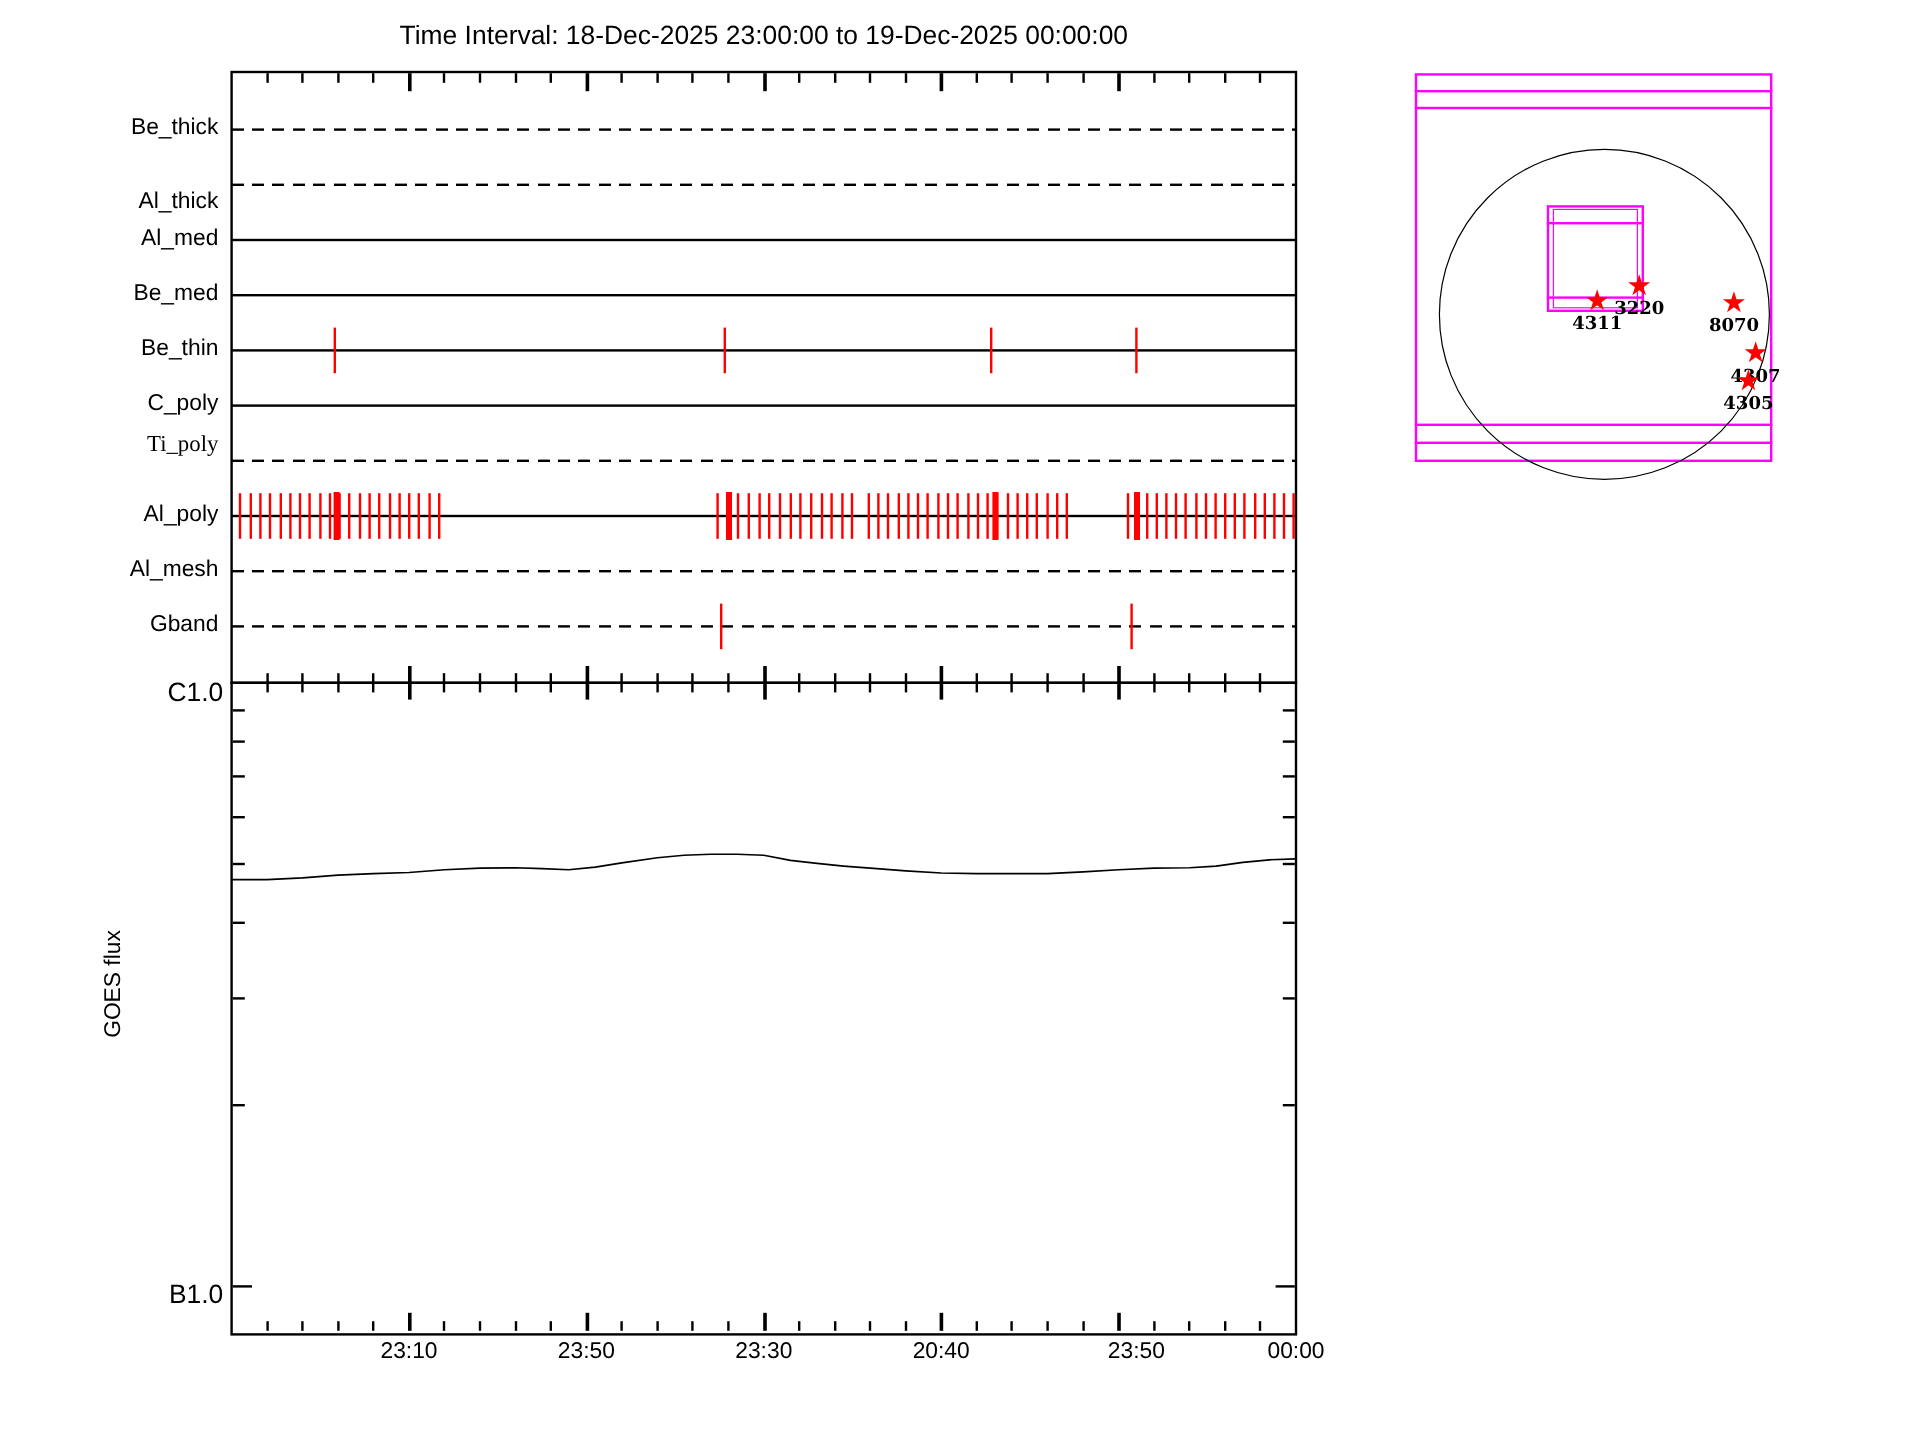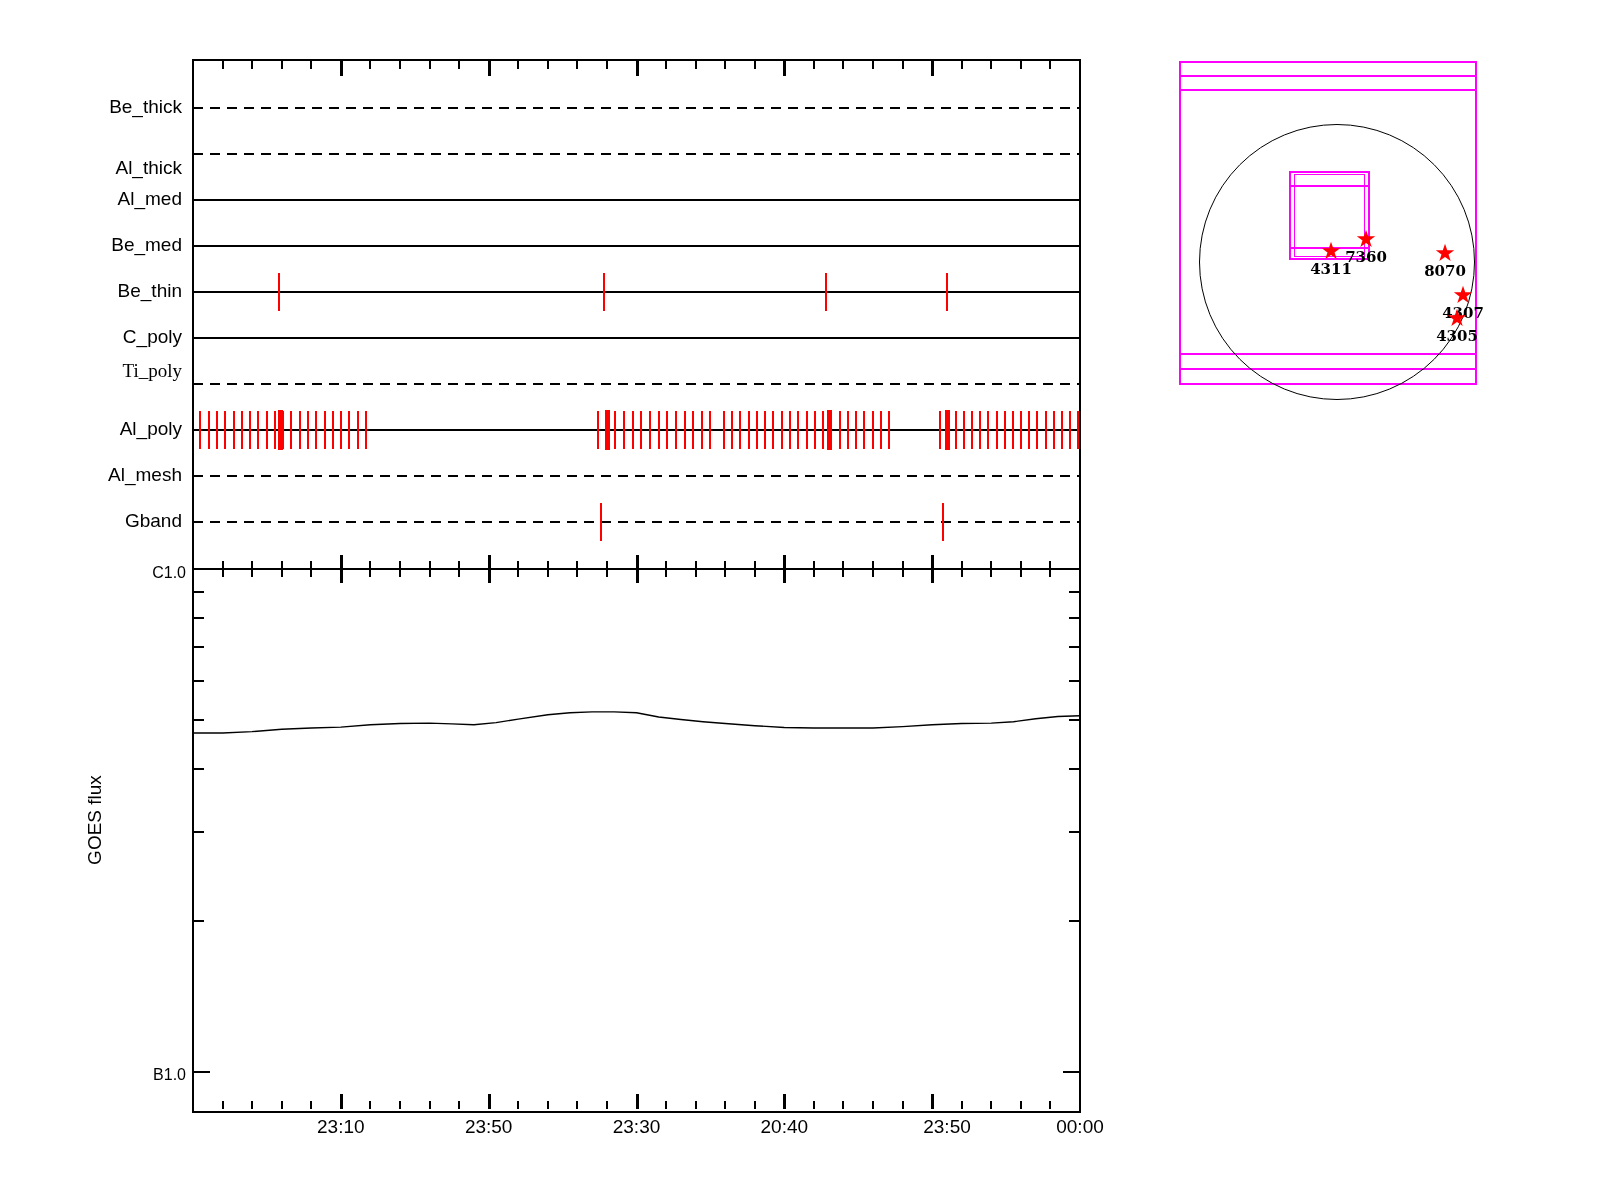--- a/index.html
+++ b/index.html
@@ -11,38 +11,39 @@
   .panel { position: absolute; border: 2px solid #000; background: transparent; }
   .hline-solid  { position: absolute; height: 2px; background: #000; }
   .hline-dashed { position: absolute; height: 2px;
                   background: repeating-linear-gradient(to right, #000 0 10px, transparent 10px 17px); }
   .filter-label { position: absolute; left: 12px; width: 170px; text-align: right; font-size: 19px; }
   .rtick { position: absolute; background: #ff0000; }
   .vtick { position: absolute; background: #000; width: 2px; }
   .vtick.major { width: 3px; }
   .htick { position: absolute; background: #000; height: 2px; }
   .time-label { position: absolute; width: 90px; text-align: center; font-size: 19px; top: 1116px; }
-  .ylab { position: absolute; left: 94px; width: 92px; text-align: right; font-size: 16px; }
+  .ylab { position: absolute; left: 94px; width: 92px; text-align: right; font-size: 22px; }
   .goes-ylabel { position: absolute; left: -3px; top: 807px; width: 200px; height: 26px;
                  text-align: center; font-size: 19px; transform: rotate(-90deg); }
   .mag-box  { position: absolute; border: 2px solid #ff00ff; }
   .mag-box-thin { position: absolute; border: 1px solid #ff00ff; }
   .mag-line { position: absolute; height: 2px; background: #ff00ff; }
   .sun-circle { position: absolute; border: 1px solid #000; border-radius: 50%; }
   .star { position: absolute; color: #ff0000; font-size: 24px; line-height: 24px;
           width: 34px; text-align: center; }
   .star-label { position: absolute; width: 64px; text-align: center;
                 font-family: "DejaVu Serif", serif; font-weight: bold; font-size: 15px; }
   svg.curve { position: absolute; left: 0; top: 0; pointer-events: none; }
 </style>
 </head>
 <body>
 
 <div id="canvas">
 
+  <div class="title">Time Interval: 18-Dec-2025 23:00:00 to 19-Dec-2025 00:00:00</div>
 
   <div class="panel" style="left:192px; top:59px; width:889px; height:511px;"></div>
 
   <div class="panel" style="left:192px; top:568px; width:889px; height:545px;"></div>
 
   <div class="ylab" style="top:564px;">C1.0</div>
   <div class="ylab" style="top:1066px;">B1.0</div>
   <div class="goes-ylabel">GOES flux</div>
 
   <div class="mag-box" style="left:1179px; top:61px; width:298px; height:324px;"></div>
@@ -270,20 +271,20 @@
     <div class="htick" style="left: 194px; top: 919.582px; width: 10px;"></div>
     <div class="htick" style="left: 1069px; top: 919.582px; width: 10px;"></div>
     <div class="htick" style="left: 194px; top: 1071px; width: 16px;"></div>
     <div class="htick" style="left: 1063px; top: 1071px; width: 16px;"></div>
     <svg class="curve" width="1600" height="1200">
       <path d="M193.0,733.0 L222.6,733.0 L252.1,731.6 L281.7,729.3 L311.3,728.0 L340.8,727.1 L370.4,724.8 L400.0,723.5 L429.5,723.1 L451.7,723.9 L473.9,724.8 L496.1,722.6 L518.2,719.1 L547.8,714.8 L570.0,712.7 L592.1,711.9 L614.3,711.9 L636.5,712.7 L658.7,717.0 L680.9,719.5 L703.0,721.7 L725.2,723.5 L754.8,725.7 L784.3,727.5 L813.9,728.0 L843.5,728.0 L873.0,728.0 L902.6,726.6 L932.2,724.8 L961.7,723.5 L991.3,723.1 L1013.5,721.7 L1035.7,718.7 L1057.8,716.5 L1080.0,715.7" fill="none" stroke="#000000" stroke-width="1.4"></path>
     </svg>
     <div class="star" style="left: 1314px; top: 239px;">★</div>
     <div class="star-label" style="left: 1299px; top: 260px;">4311</div>
     <div class="star" style="left: 1349px; top: 227px;">★</div>
-    <div class="star-label" style="left: 1334px; top: 248px;">7360</div>
+    <div class="star-label" style="left: 1334px; top: 248px;">3220</div>
     <div class="star" style="left: 1428px; top: 241px;">★</div>
     <div class="star-label" style="left: 1413px; top: 262px;">8070</div>
     <div class="star" style="left: 1446px; top: 283px;">★</div>
     <div class="star-label" style="left: 1431px; top: 304px;">4307</div>
     <div class="star" style="left: 1440px; top: 306px;">★</div>
     <div class="star-label" style="left: 1425px; top: 327px;">4305</div>
   </div>
 
 </body></html>

